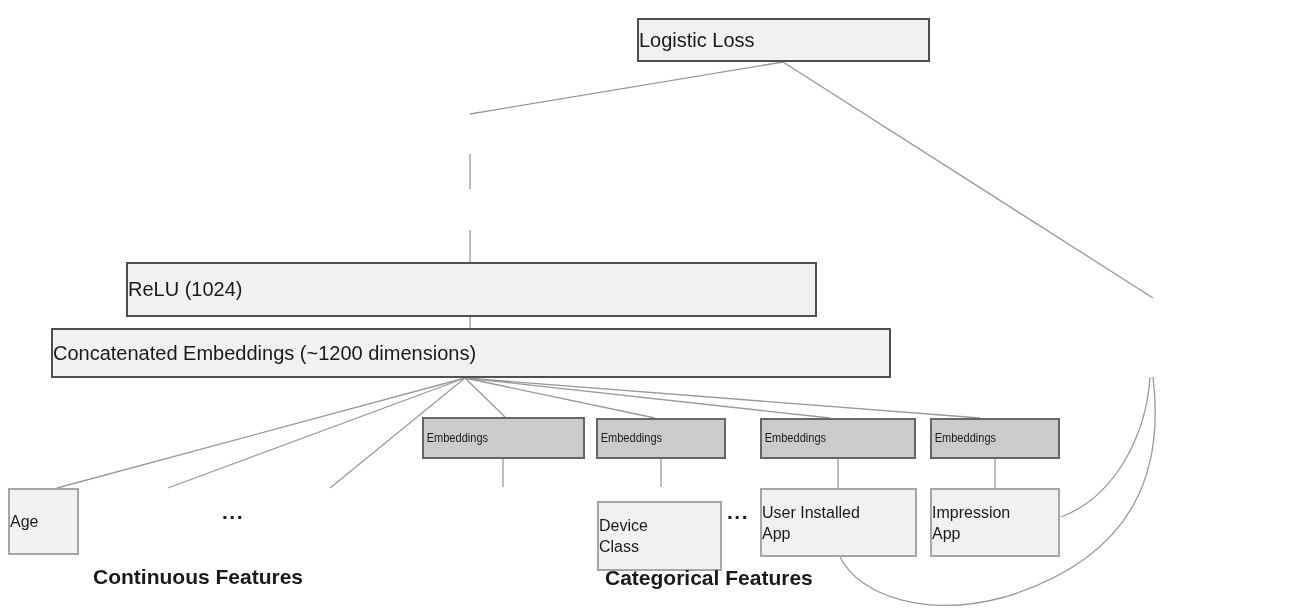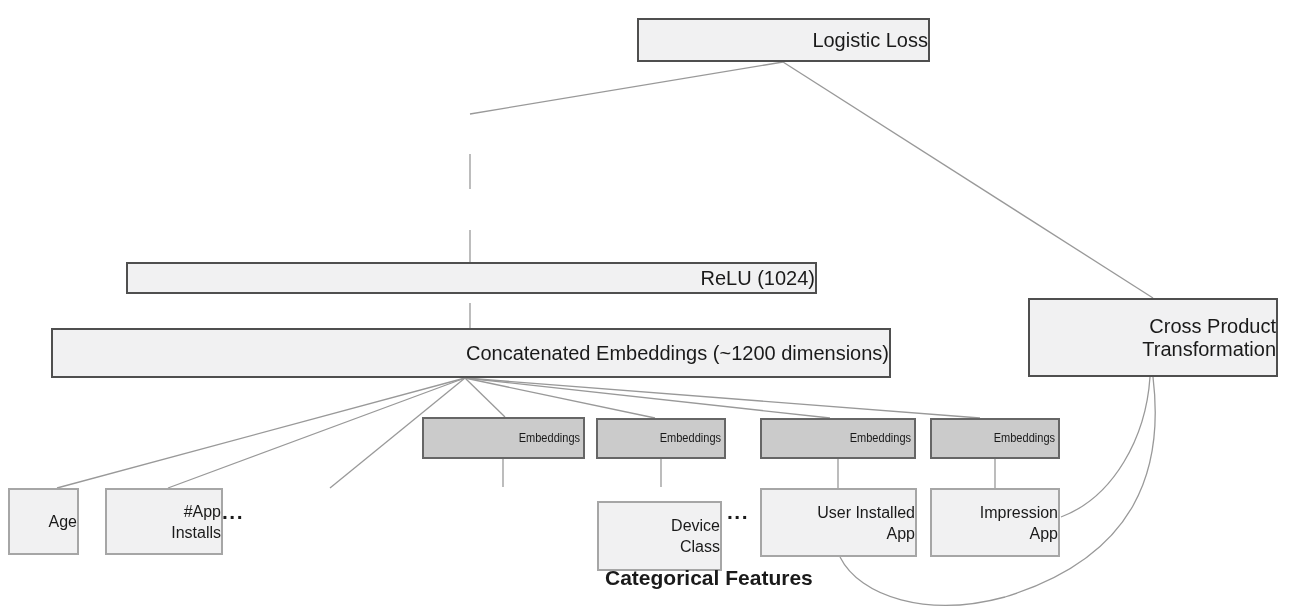--- a/index.html
+++ b/index.html
@@ -7,21 +7,21 @@
     position:relative; width:1295px; height:611px;
     background:var(--background,#ffffff);
     color:var(--text,#1a1a1a);
     font-family:"Liberation Sans", sans-serif;
     overflow:hidden;
   }
   svg.edges { position:absolute; left:0; top:0; width:1295px; height:611px; }
   .edge { stroke:var(--connector,#999999); stroke-width:1.3; fill:none; }
   .box {
     position:absolute; box-sizing:border-box;
-    display:flex; flex-direction:column; align-items:flex-end; justify-content:center;
+    display:flex; flex-direction:column; align-items:flex-start; justify-content:center;
     text-align:center;
     background:var(--box_fill,#f1f1f1);
     border:2px solid var(--box_border,#4f4f4f);
     font-size:20px; line-height:23px;
   }
   .feature {
     border-color:var(--feature_border,#a6a6a6);
     font-size:16px; line-height:21px;
   }
   .embed {
@@ -58,54 +58,46 @@
     <path class="edge" d="M1150,377 C1146,437 1114,497 1061,517"></path>
     <path class="edge" d="M1153,377 C1164,468 1138,556 1005,597 C928,618 860,597 840,557"></path>
   </svg>
 
   <div class="box" style="left:637px;top:18px;width:293px;height:44px;">
     <span>Logistic Loss</span>
   </div>
 
 
 
-  <div class="box" style="left:126px;top:262px;width:691px;height:32px;">
+  <div class="box" style="left:126px;top:262px;width:691px;height:55px;">
     <span>ReLU (1024)</span>
   </div>
 
-  <div class="box" style="left:51px;top:328px;width:840px;height:50px;padding-left:15px;">
+  <div class="box" style="left:51px;top:328px;width:840px;height:50px;">
     <span>Concatenated Embeddings (~1200 dimensions)</span>
   </div>
 
-  <div class="box" style="left:1028px;top:298px;width:250px;height:79px;">
-    <span>Cross Product</span>
-    <span>Transformation</span>
-  </div>
 
   <div class="box embed" style="left:422px;top:417px;width:163px;height:42px;">
     <span class="lbl">Embeddings</span>
   </div>
   <div class="box embed" style="left:596px;top:418px;width:130px;height:41px;">
     <span class="lbl">Embeddings</span>
   </div>
   <div class="box embed" style="left:760px;top:418px;width:156px;height:41px;">
     <span class="lbl">Embeddings</span>
   </div>
   <div class="box embed" style="left:930px;top:418px;width:130px;height:41px;">
     <span class="lbl">Embeddings</span>
   </div>
 
   <div class="box feature" style="left:8px;top:488px;width:71px;height:67px;">
     <span>Age</span>
   </div>
 
-  <div class="box feature" style="left:105px;top:488px;width:118px;height:67px;">
-    <span>#App</span>
-    <span>Installs</span>
-  </div>
 
   <div class="dots" style="left:222px;top:500px;">...</div>
 
 
 
   <div class="box feature" style="left:597px;top:487px;width:125px;height:70px;margin-top:14px;">
     <span>Device</span>
     <span>Class</span>
   </div>
 
@@ -114,15 +106,16 @@
   <div class="box feature" style="left:760px;top:488px;width:157px;height:69px;">
     <span>User Installed</span>
     <span>App</span>
   </div>
 
   <div class="box feature" style="left:930px;top:488px;width:130px;height:69px;">
     <span>Impression</span>
     <span>App</span>
   </div>
 
+  <div class="group-label" style="left:93px;top:565px;">Continuous Features</div>
   <div class="group-label" style="left:577px;top:566px;margin-left:28px;">Categorical Features</div>
 
 </div>
 
 </body></html>

